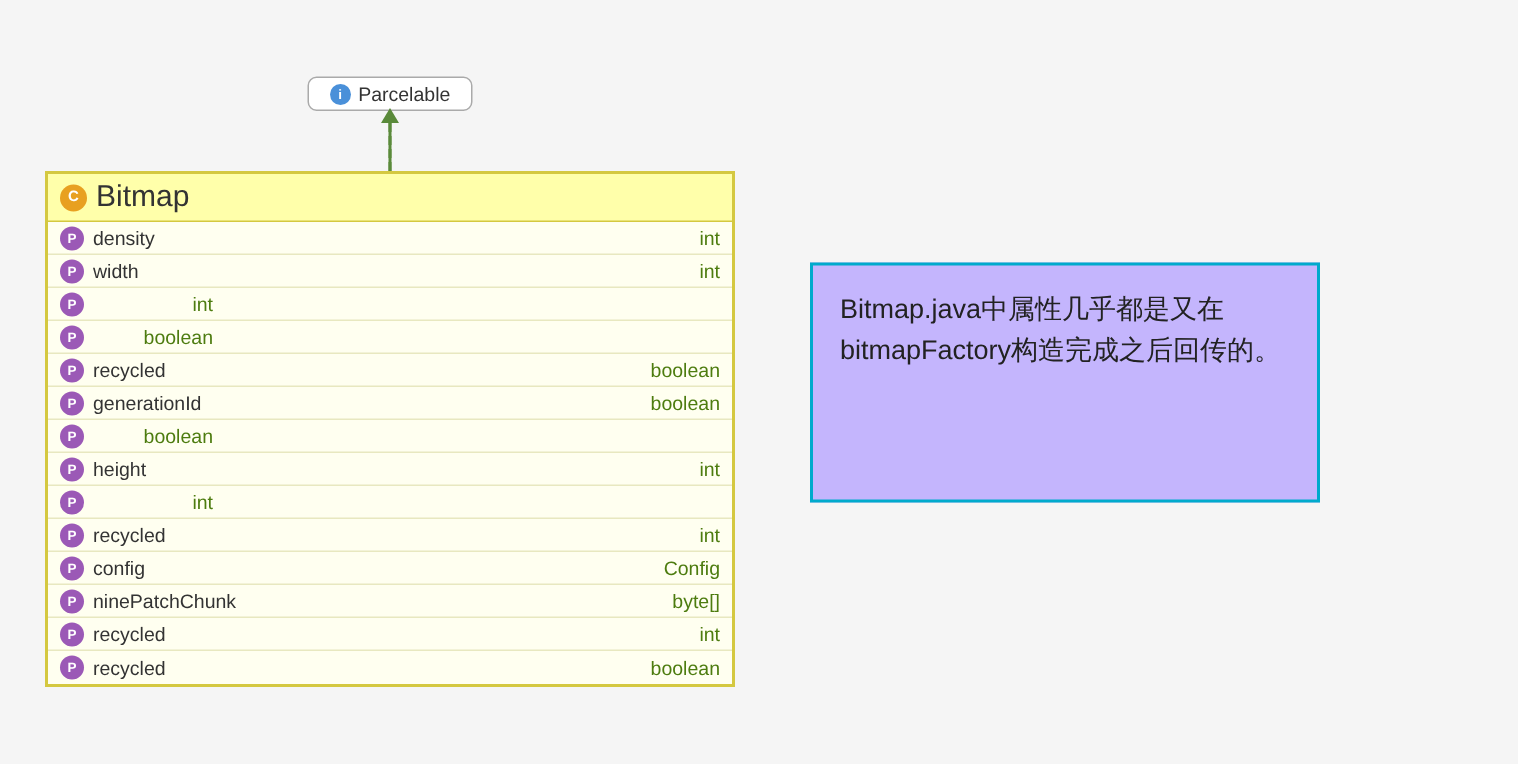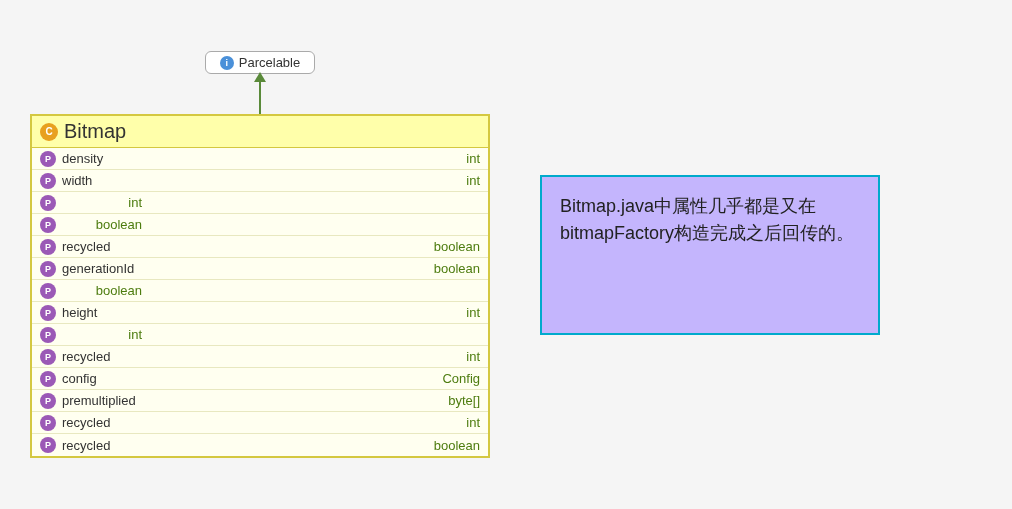--- a/index.html
+++ b/index.html
@@ -237,21 +237,21 @@
             <span class="row-name">recycled</span>
             <span class="row-type">int</span>
           </div>
           <div class="table-row">
             <span class="row-icon">P</span>
             <span class="row-name">config</span>
             <span class="row-type">Config</span>
           </div>
           <div class="table-row">
             <span class="row-icon">P</span>
-            <span class="row-name">premultiplied</span>
+            <span class="row-name">ninePatchChunk</span>
             <span class="row-type">byte[]</span>
           </div>
           <div class="table-row">
             <span class="row-icon">P</span>
             <span class="row-name">recycled</span>
             <span class="row-type">int</span>
           </div>
           <div class="table-row">
             <span class="row-icon">P</span>
             <span class="row-name">recycled</span>

